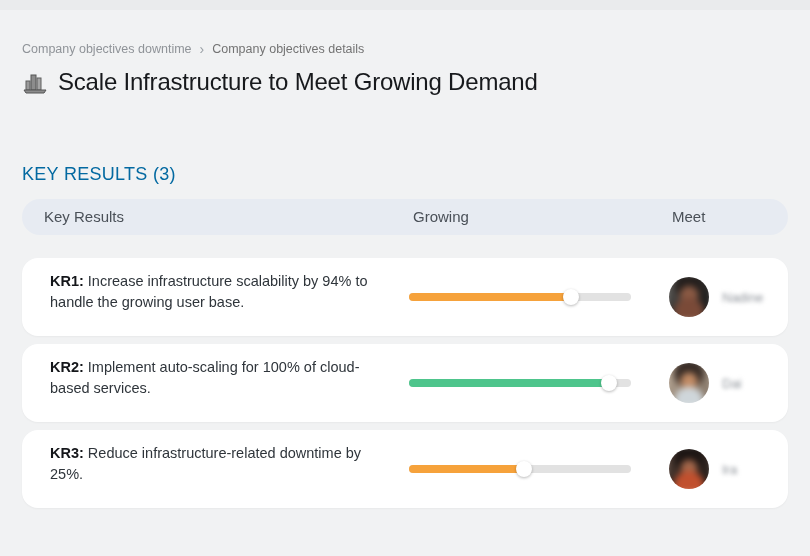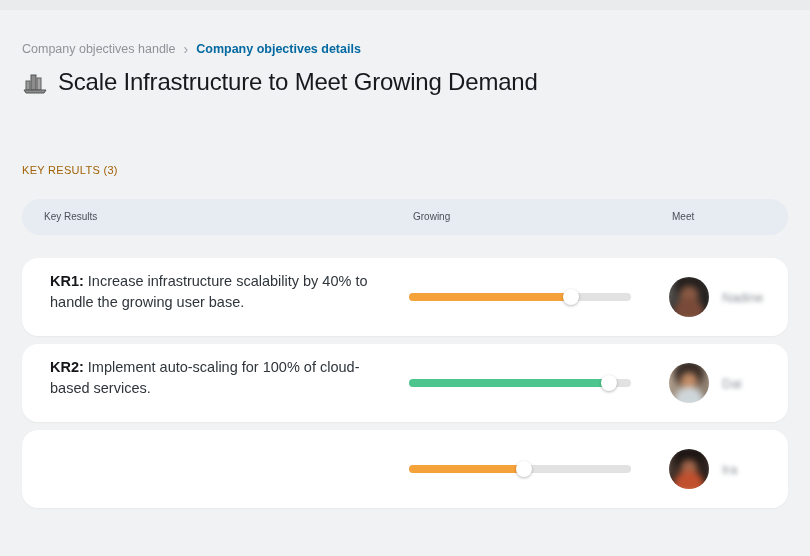--- a/index.html
+++ b/index.html
@@ -3,30 +3,30 @@
 <meta charset="utf-8">
 <style>
   html,body{margin:0;padding:0;background:#f1f2f3;}
   *{box-sizing:border-box;font-family:"Liberation Sans","DejaVu Sans",sans-serif;}
   .canvas{position:relative;width:810px;height:556px;background:#f1f2f3;overflow:hidden;}
   .topstrip{position:absolute;left:0;top:0;width:810px;height:10px;background:#eaebed;}
 
   .breadcrumb{position:absolute;left:22px;top:42px;font-size:12.5px;display:flex;align-items:center;gap:8px;}
   .bc-link{color:#8f9398;cursor:pointer;}
   .bc-sep{color:#9aa0a6;font-size:14px;line-height:1;}
-  .bc-current{color:#0369a1;font-weight:700;}
+  .bc-current{color:#737373;font-weight:400;}
 
   .titlebar{position:absolute;left:22px;top:68px;display:flex;align-items:center;gap:10px;}
   .obj-icon{width:26px;height:26px;display:inline-flex;align-items:flex-end;}
   .titlebar h1{margin:0;font-size:24px;font-weight:400;color:#17191c;letter-spacing:-0.2px;white-space:nowrap;}
 
-  .section-label{position:absolute;left:22px;top:164px;font-size:11px;color:#a16207;letter-spacing:0.3px;}
+  .section-label{position:absolute;left:22px;top:164px;font-size:18px;color:#0369a1;letter-spacing:0.3px;}
 
   .thead{position:absolute;left:22px;top:199px;width:766px;height:36px;background:#e7ebf2;border-radius:18px;}
-  .th{position:absolute;top:0;line-height:36px;font-size:10px;color:#4a5058;font-weight:500;}
+  .th{position:absolute;top:0;line-height:36px;font-size:15px;color:#4a5058;font-weight:500;}
   .th-kr{left:22px;}
   .th-status{left:391px;}
   .th-owner{left:650px;}
 
   .card{position:absolute;left:22px;width:766px;height:78px;background:#ffffff;border-radius:16px;
         box-shadow:0 1px 2px rgba(0,0,0,0.04);}
   .kr-text{position:absolute;left:28px;top:13px;width:344px;font-size:14.5px;line-height:21px;color:#2f353b;}
   .kr-label{font-weight:700;color:#14161a;text-align:center;}
   .kr-desc{margin-left:4px;}
 
@@ -57,21 +57,21 @@
   .owner-name{position:absolute;left:700px;top:0;height:78px;display:flex;align-items:center;
               font-size:13px;color:#8d9299;filter:blur(2.2px);}
 </style>
 </head>
 <body>
 
 <div class="canvas">
   <div class="topstrip"></div>
 
   <div class="breadcrumb">
-    <span class="bc-link">Company objectives handle</span>
+    <span class="bc-link">Company objectives downtime</span>
     <span class="bc-sep">›</span>
     <span class="bc-current">Company objectives details</span>
   </div>
 
   <div class="titlebar">
     <span class="obj-icon">
       <svg width="26" height="26" viewBox="0 0 26 26">
         <rect x="4" y="12" width="4" height="9" fill="#9a9a9a" stroke="#5f5f5f" stroke-width="1"></rect>
         <rect x="9" y="6" width="5" height="15" fill="#8c8c8c" stroke="#555555" stroke-width="1"></rect>
         <rect x="15" y="9" width="4" height="12" fill="#a5a5a5" stroke="#5f5f5f" stroke-width="1"></rect>
@@ -85,21 +85,21 @@
 
   <div class="thead">
     <span class="th th-kr">Key Results</span>
     <span class="th th-status">Growing</span>
     <span class="th th-owner">Meet</span>
   </div>
 
   <div id="rows">
   <div class="card" style="top: 258px;">
     <div class="kr-text">
-      <b class="kr-label">KR1:</b><span class="kr-desc">Increase infrastructure scalability by 40% to handle the growing user base.</span>
+      <b class="kr-label">KR1:</b><span class="kr-desc">Increase infrastructure scalability by 94% to handle the growing user base.</span>
     </div>
     <div class="slider">
       <div class="track"></div>
       <div class="fill" style="width: 162px; background: rgb(246, 162, 59);"></div>
       <div class="knob" style="left: 154px;"></div>
     </div>
     <div class="avatar av-0">
           <div class="ph"></div>
         </div>
     <div class="owner-name">Nadine</div>
@@ -114,20 +114,23 @@
       <div class="fill" style="width: 200px; background: rgb(78, 197, 140);"></div>
       <div class="knob" style="left: 192px;"></div>
     </div>
     <div class="avatar av-1">
           <div class="ph"></div>
         </div>
     <div class="owner-name">Dai</div>
   </div>
 
   <div class="card" style="top: 430px;">
+    <div class="kr-text">
+      <b class="kr-label">KR3:</b><span class="kr-desc">Reduce infrastructure-related downtime by 25%.</span>
+    </div>
     <div class="slider">
       <div class="track"></div>
       <div class="fill" style="width: 115px; background: rgb(246, 162, 59);"></div>
       <div class="knob" style="left: 107px;"></div>
     </div>
     <div class="avatar av-2">
           <div class="ph"></div>
         </div>
     <div class="owner-name">Ira</div>
   </div>

